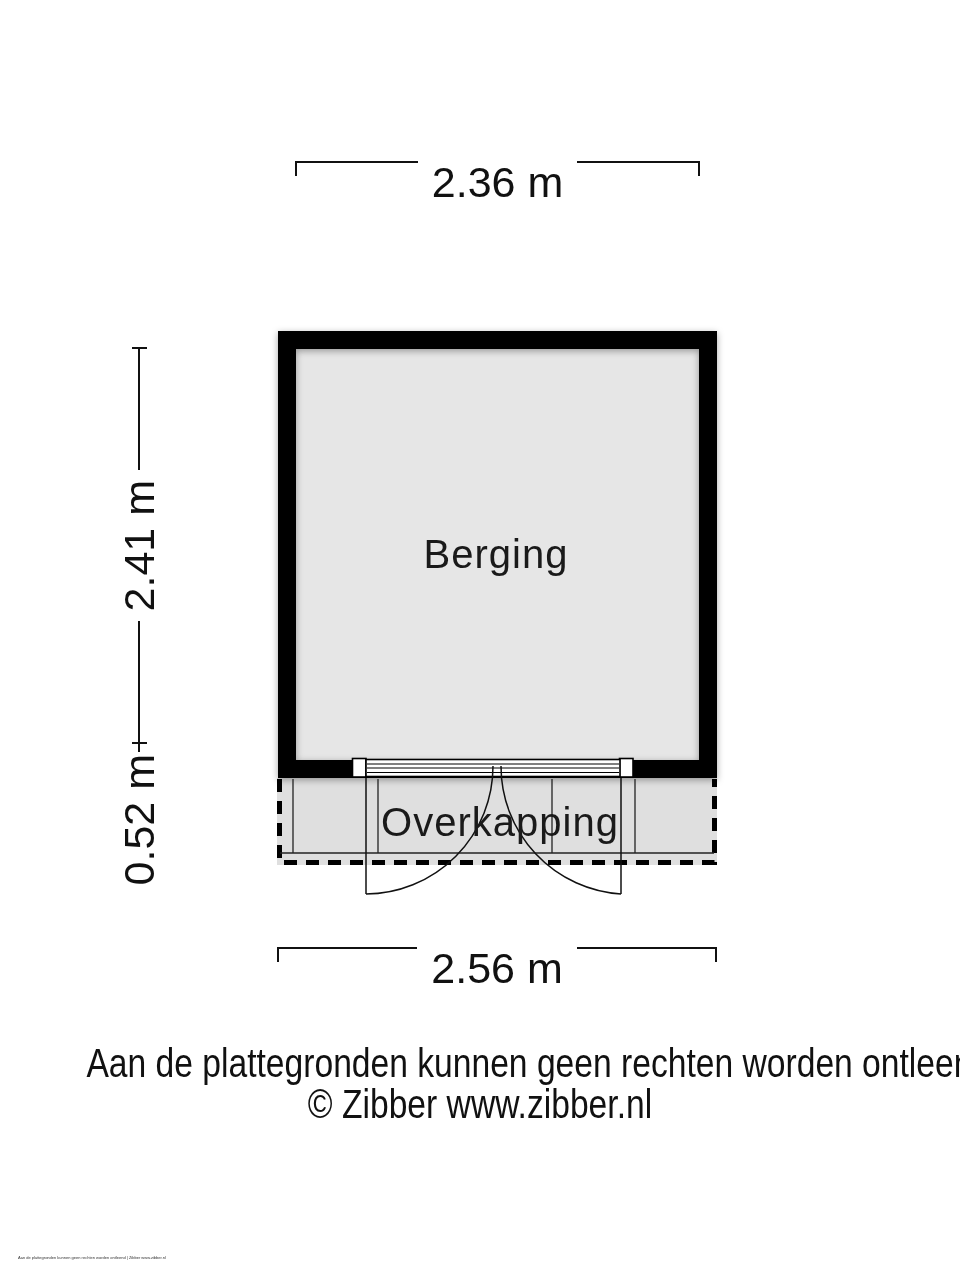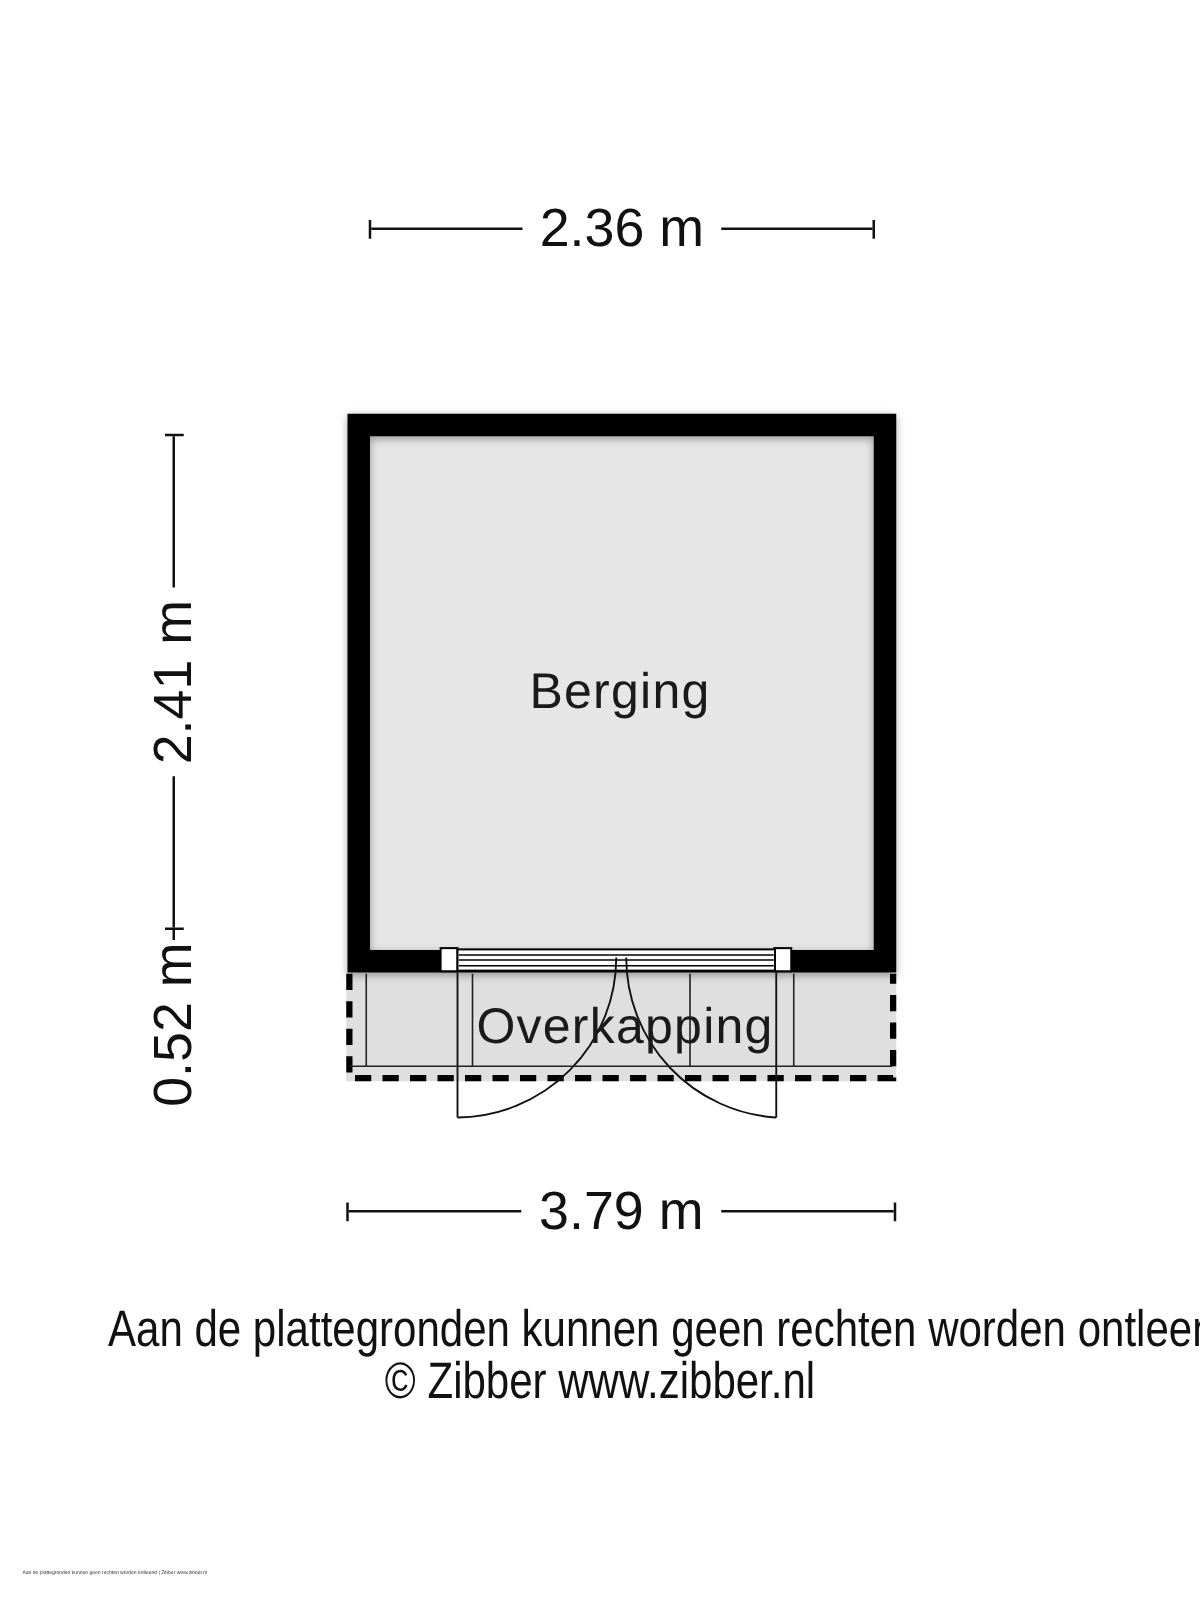--- a/index.html
+++ b/index.html
@@ -9,21 +9,20 @@
     position: relative;
     font-family: "Liberation Sans", sans-serif;
     color: #111;
     overflow: hidden;
   }
   .abs { position: absolute; }
 
   
   .dim-h {
     display: flex;
-    align-items: center;
     height: 44px;
   }
   .dim-h .tick { width: 2px; height: 15px; background: #111; }
   .dim-h .line { flex: 1; height: 2px; background: #111; }
   .dim-h .dim-label {
     font-size: 43px;
     color: #111;
     margin: 0 14px;
     white-space: nowrap;
     line-height: 1;
@@ -136,21 +135,21 @@
 </div>
 
 <div class="abs dim-v" style="left:129px; top:744px; height:150px;">
   <div class="line" style="flex:0 0 8px;"></div>
   <div class="dim-label" style="margin:2px 0;">0.52 m</div>
 </div>
 
 <div class="abs dim-h" style="left:277px; top:947px; width:440px;">
   <div class="tick"></div>
   <div class="line"></div>
-  <div class="dim-label">3.79 m</div>
+  <div class="dim-label">2.56 m</div>
   <div class="line"></div>
   <div class="tick"></div>
 </div>
 
 <div class="footer-line" style="top:1040px;">Aan de plattegronden kunnen geen rechten worden ontleend</div>
 <div class="footer-line" style="top:1081px;">© Zibber www.zibber.nl</div>
 
 <div class="fineprint">Aan de plattegronden kunnen geen rechten worden ontleend | Zibber www.zibber.nl</div>
 
 </body></html>

